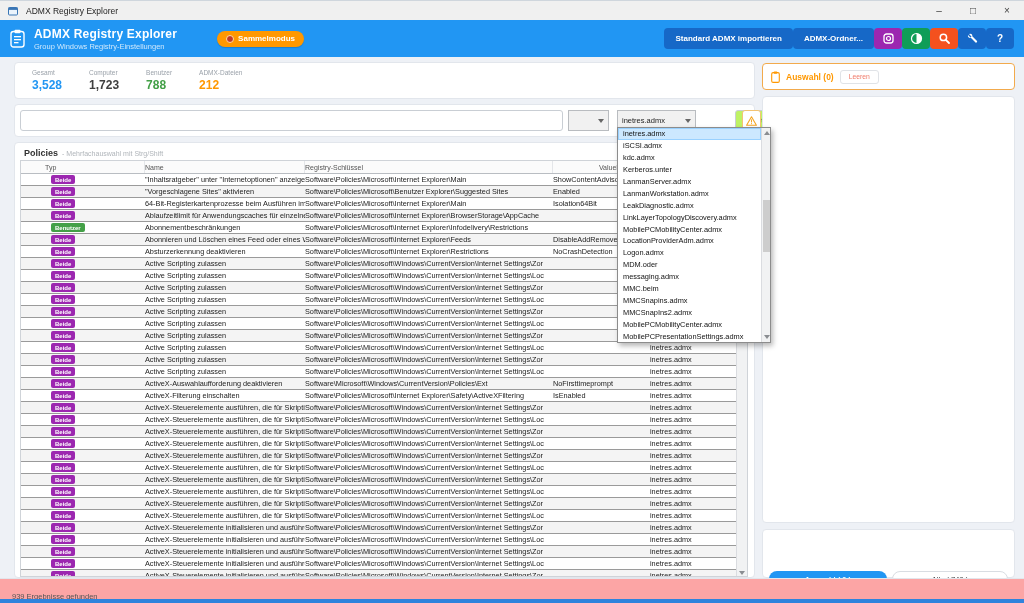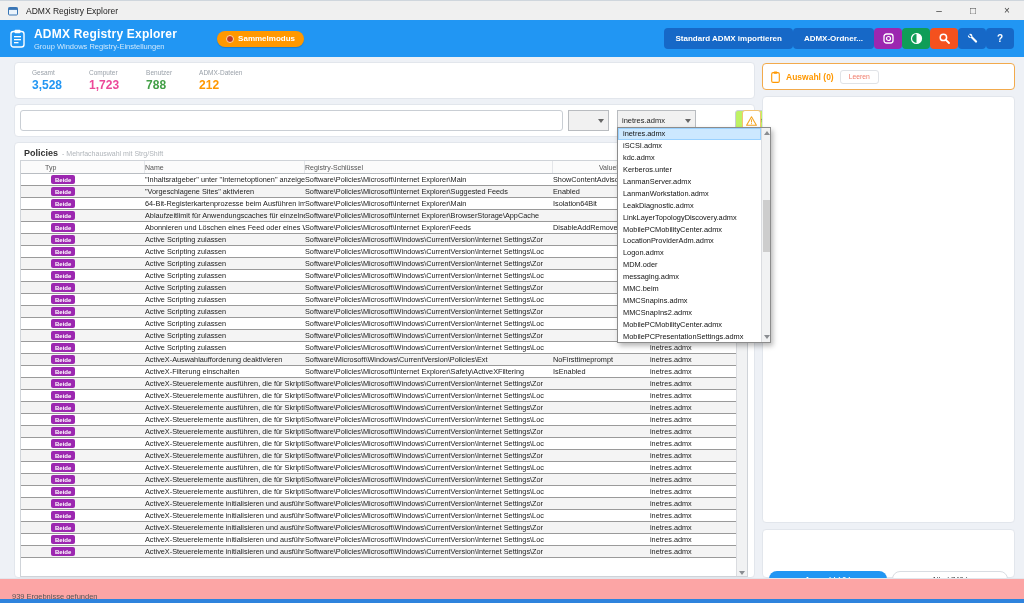--- a/index.html
+++ b/index.html
@@ -161,21 +161,21 @@
     </div>
   </div>
 
   <div class="stats-card">
     <div class="stat">
       <div class="stat-label">Gesamt</div>
       <div class="stat-value" style="color: rgb(33, 150, 243);">3,528</div>
     </div>
     <div class="stat">
       <div class="stat-label">Computer</div>
-      <div class="stat-value" style="color: #ec4899;">1,723</div>
+      <div class="stat-value" style="color: #404040;">1,723</div>
     </div>
     <div class="stat">
       <div class="stat-label">Benutzer</div>
       <div class="stat-value" style="color: rgb(67, 160, 71);">788</div>
     </div>
     <div class="stat">
       <div class="stat-label">ADMX-Dateien</div>
       <div class="stat-value" style="color: rgb(255, 152, 0);">212</div>
     </div>
   </div>
@@ -216,50 +216,64 @@
     <div class="c-typ"><span class="badge" style="background: rgb(156, 39, 176);">Beide</span></div>
     <div class="c-name">"Inhaltsratgeber" unter "Internetoptionen" anzeigen</div>
     <div class="c-reg">Software\Policies\Microsoft\Internet Explorer\Main</div>
     <div class="c-val">ShowContentAdvisor</div>
     <div class="c-admx">inetres.admx</div>
   </div>
 
   <div class="trow">
     <div class="c-typ"><span class="badge" style="background: rgb(156, 39, 176);">Beide</span></div>
     <div class="c-name">"Vorgeschlagene Sites" aktivieren</div>
-    <div class="c-reg">Software\Policies\Microsoft\Internet Explorer\Suggested Feeds</div>
+    <div class="c-reg">Software\Policies\Microsoft\Benutzer Explorer\Suggested Sites</div>
     <div class="c-val">Enabled</div>
     <div class="c-admx">inetres.admx</div>
   </div>
 
   <div class="trow">
     <div class="c-typ"><span class="badge" style="background: rgb(156, 39, 176);">Beide</span></div>
     <div class="c-name">64-Bit-Registerkartenprozesse beim Ausführen im erweiterten geschützten</div>
     <div class="c-reg">Software\Policies\Microsoft\Internet Explorer\Main</div>
     <div class="c-val">Isolation64Bit</div>
     <div class="c-admx">inetres.admx</div>
   </div>
 
   <div class="trow">
     <div class="c-typ"><span class="badge" style="background: rgb(156, 39, 176);">Beide</span></div>
     <div class="c-name">Ablaufzeitlimit für Anwendungscaches für einzelne Domänen festlegen</div>
     <div class="c-reg">Software\Policies\Microsoft\Internet Explorer\BrowserStorage\AppCache</div>
     <div class="c-val"></div>
     <div class="c-admx">inetres.admx</div>
   </div>
 
+  <div class="trow">
+    <div class="c-typ"><span class="badge" style="background: rgb(67, 160, 71);">Benutzer</span></div>
+    <div class="c-name">Abonnementbeschränkungen</div>
+    <div class="c-reg">Software\Policies\Microsoft\Internet Explorer\Infodelivery\Restrictions</div>
+    <div class="c-val"></div>
+    <div class="c-admx">inetres.admx</div>
+  </div>
 
   <div class="trow">
     <div class="c-typ"><span class="badge" style="background: rgb(156, 39, 176);">Beide</span></div>
     <div class="c-name">Abonnieren und Löschen eines Feed oder eines Web Slice verhindern</div>
     <div class="c-reg">Software\Policies\Microsoft\Internet Explorer\Feeds</div>
     <div class="c-val">DisableAddRemove</div>
     <div class="c-admx">inetres.admx</div>
   </div>
 
+  <div class="trow">
+    <div class="c-typ"><span class="badge" style="background: rgb(156, 39, 176);">Beide</span></div>
+    <div class="c-name">Absturzerkennung deaktivieren</div>
+    <div class="c-reg">Software\Policies\Microsoft\Internet Explorer\Restrictions</div>
+    <div class="c-val">NoCrashDetection</div>
+    <div class="c-admx">inetres.admx</div>
+  </div>
 
   <div class="trow">
     <div class="c-typ"><span class="badge" style="background: rgb(156, 39, 176);">Beide</span></div>
     <div class="c-name">Active Scripting zulassen</div>
     <div class="c-reg">Software\Policies\Microsoft\Windows\CurrentVersion\Internet Settings\Zor</div>
     <div class="c-val"></div>
     <div class="c-admx">inetres.admx</div>
   </div>
 
   <div class="trow">

